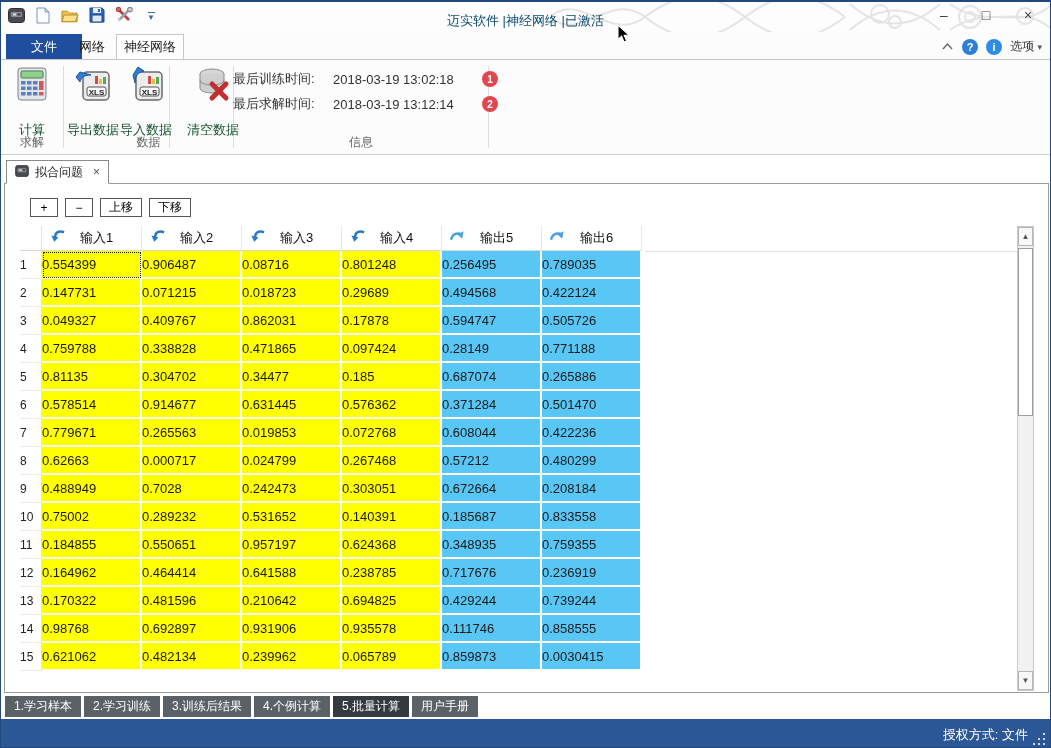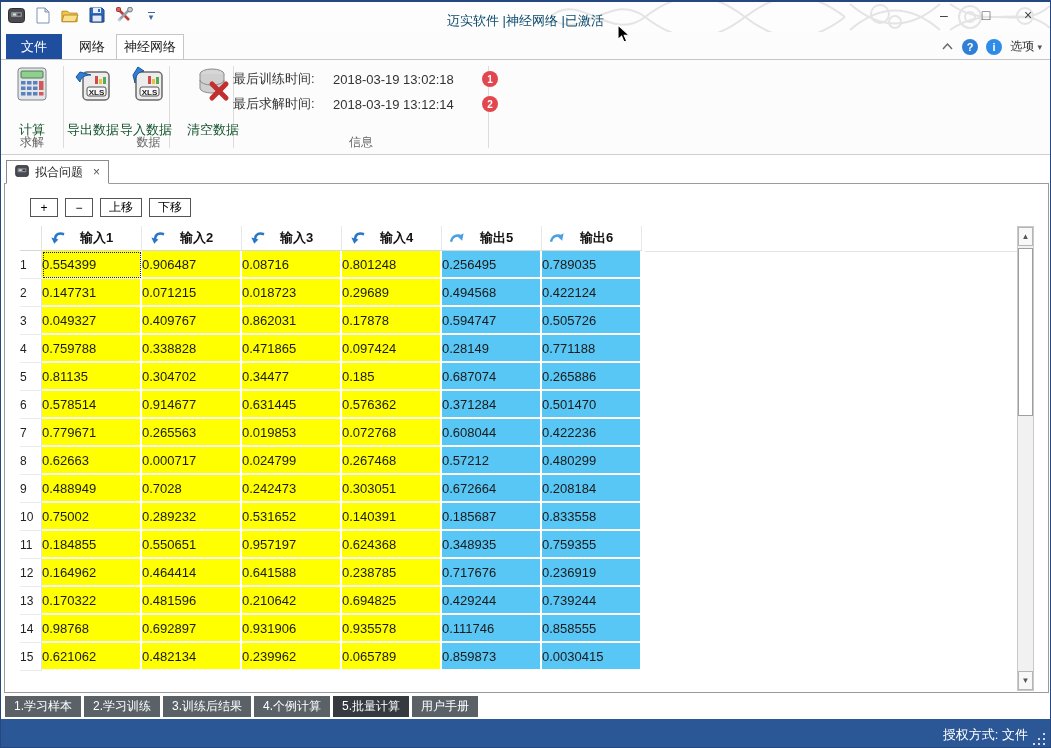--- a/index.html
+++ b/index.html
@@ -11,21 +11,21 @@
   .flourish{position:absolute;right:0;top:0;height:30px;pointer-events:none;}
   .qat{position:absolute;left:6px;top:4px;display:flex;align-items:center;gap:9px;}
   .qat .ic{width:18px;height:18px;display:flex;align-items:center;justify-content:center;}
   .win-title{position:absolute;left:0;right:0;top:4px;height:30px;display:flex;align-items:center;
     justify-content:center;font-size:13px;color:#0c4a6e;pointer-events:none;}
   .win-btns{position:absolute;right:8px;top:2px;display:flex;gap:14px;z-index:5;}
   .win-btn{width:28px;height:22px;display:flex;align-items:center;justify-content:center;
     color:#444;font-size:14px;cursor:default;}
   
   .tabrow{position:absolute;left:0;top:30px;width:100%;height:28px;background:#fcfcfc;}
-  .file-tab{position:absolute;left:5px;top:2px;width:56px;height:25px;color:#fff;
+  .file-tab{position:absolute;left:5px;top:2px;width:76px;height:25px;color:#fff;
     display:flex;align-items:center;justify-content:center;font-size:13px;}
   .rtab{position:absolute;top:2px;height:25px;display:flex;align-items:center;justify-content:center;
     font-size:13px;color:#222;}
   .rtab.plain{left:68px;width:46px;}
   .rtab.selected{left:115px;width:68px;background:#fff;border:1px solid #c6c6c6;border-bottom:none;z-index:2;}
   .tab-right{position:absolute;right:8px;top:6px;display:flex;align-items:center;gap:8px;font-size:12px;color:#333;}
   .circle-ic{width:16px;height:16px;border-radius:50%;color:#fff;font-size:11px;font-weight:bold;
     display:flex;align-items:center;justify-content:center;background:#2f7fd6;}
   
   .ribbon{position:absolute;left:0;top:57px;width:100%;height:96px;background:#fcfcfc;
@@ -51,21 +51,21 @@
     border:1px solid #9b9b9b;}
   .minibar{position:absolute;left:25px;top:14px;display:flex;gap:7px;}
   .minibtn{min-width:28px;height:19px;padding:0 8px;background:#fff;border:1px solid #555;
     font-size:12px;color:#000;display:flex;align-items:center;justify-content:center;cursor:default;}
   .tablewrap{position:absolute;left:15px;top:42px;width:625px;height:465px;overflow:hidden;}
   table.grid{border-collapse:separate;border-spacing:0;table-layout:fixed;}
   table.grid th,table.grid td{padding:0;font-weight:normal;}
   .corner{width:22px;background:#fff;border-right:1px solid #e2e2e2;border-bottom:1px solid #d8d8d8;}
   th.colhead{width:100px;height:25px;background:#fff;border-right:1px solid #e8e8e8;
     border-bottom:1px solid #d8d8d8;}
-  .colhead .hwrap{display:flex;align-items:center;font-size:13px;color:#111;font-weight:bold;}
+  .colhead .hwrap{display:flex;font-size:13px;color:#111;}
   .colhead .hicon{width:16px;height:14px;margin-left:8px;flex:0 0 auto;display:flex;align-items:center;}
   .colhead .hlabel{flex:1;text-align:center;margin-right:14px;}
   td.rownum{background:#fff;font-size:12px;color:#222;padding-left:4px;
     border-right:1px solid #e2e2e2;border-bottom:1px solid #ececec;height:28px;}
   td.cell{font-size:13px;color:#1a1a1a;padding-left:5px;height:28px;
     border-right:2px solid #fff;border-bottom:2px solid #fff;}
   td.cell.input{background:var(--input-color,#ffff00);}
   td.cell.output{background:var(--output-color,#58c7f5);margin-left:36px;}
   td.cell.focused{outline:1px dotted #222;outline-offset:-2px;}
   .hdr-ext{position:absolute;left:640px;top:42px;width:373px;height:26px;border-bottom:1px solid #e4e4e4;}

